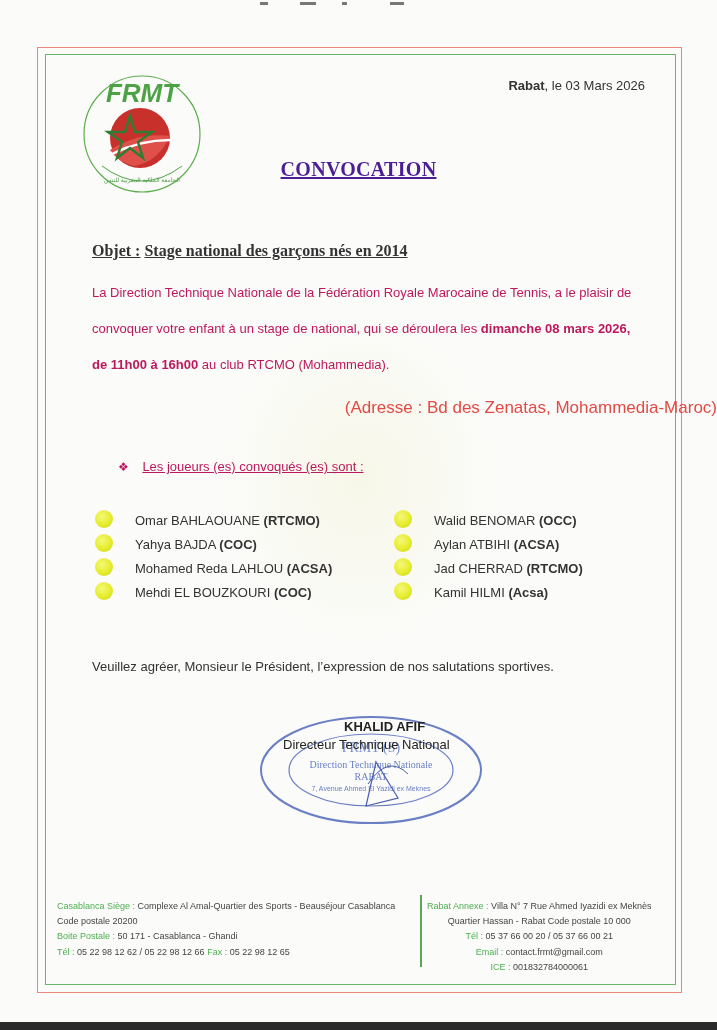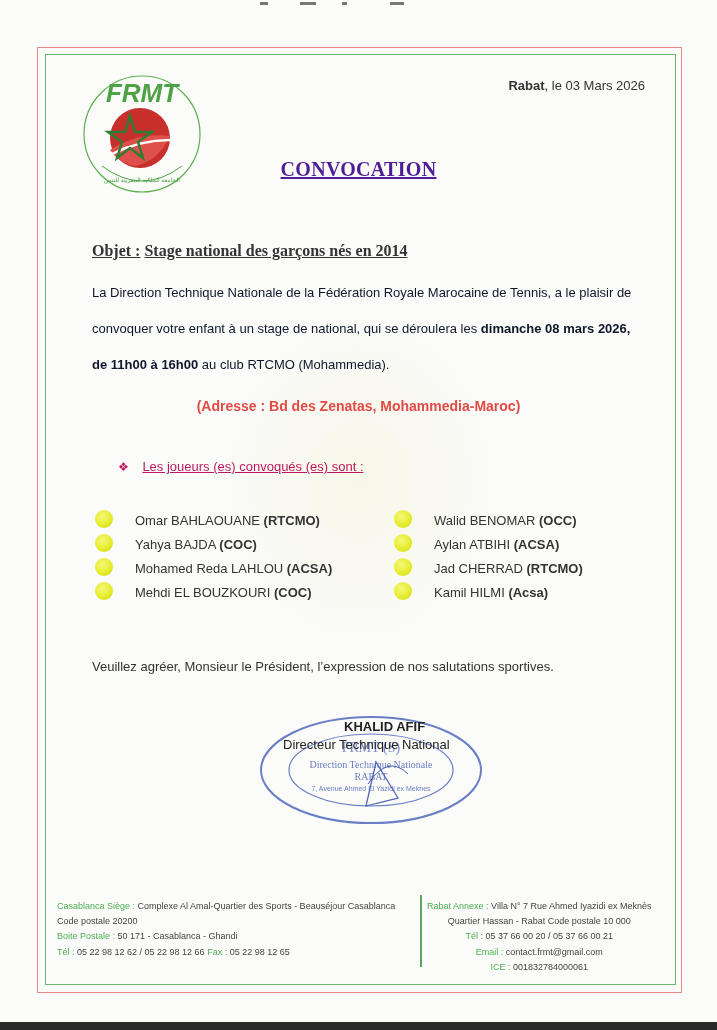--- a/index.html
+++ b/index.html
@@ -9,23 +9,23 @@
   .scan-marks span { position:absolute; top:0; height:3px; background:#777; }
   .frame-outer { position:absolute; left:37px; top:47px; width:645px; height:946px; border:1.5px solid #e8877a; box-sizing:border-box; }
   .frame-inner { position:absolute; left:45px; top:54px; width:631px; height:931px; border:1.5px solid #6cb56c; box-sizing:border-box; }
   .logo { position:absolute; left:78px; top:70px; width:128px; height:128px; }
   .date { position:absolute; right:72px; top:78px; font-size:13px; color:#333; }
   .date b { font-weight:bold; }
   .title { position:absolute; left:0; width:100%; top:158px; text-align:center; font-family:"Liberation Serif","DejaVu Serif",serif;
            font-weight:bold; font-size:20px; color:#4c1d95; text-decoration:underline; letter-spacing:0.3px; }
   .object { position:absolute; left:92px; top:242px; font-family:"Liberation Serif","DejaVu Serif",serif; font-weight:bold; font-size:16px; color:#333; }
   .object .lbl, .object .txt { text-decoration:underline;margin-top:38px; }
-  .para { position:absolute; left:92px; font-size:13px; color:#0f172a; white-space:nowrap; }
+  .para { position:absolute; left:92px; font-size:13px; color:#be185d; white-space:nowrap; }
   .para b { font-weight:bold; }
-  .address { position:absolute; left:0; width:100%; top:398px; text-align:center; font-size:14px; font-weight:bold; color:#e24a44; }
+  .address { position:absolute; left:0; width:100%; top:398px; text-align:right; font-size:17px; font-weight:normal; color:#e24a44; }
   .players-head { position:absolute; left:118px; top:459px; font-size:13px; color:#be185d; }
   .players-head .diamond { margin-right:10px; font-size:12px; }
   .players-head .txt { text-decoration:underline; }
   .players { position:absolute; top:513px; }
   .players.col1 { left:95px; }
   .players.col2 { left:394px; }
   .player { position:relative; height:24px; font-size:13px; color:#333; white-space:nowrap; }
   .ball { position:absolute; left:0; top:-3px; width:18px; height:18px; border-radius:50%;
           background:radial-gradient(circle at 40% 35%, #f6f87a 0%, #e5ec2c 55%, #c9d21a 100%); }
   .player .name { position:absolute; left:40px; top:0;text-align:right; }

